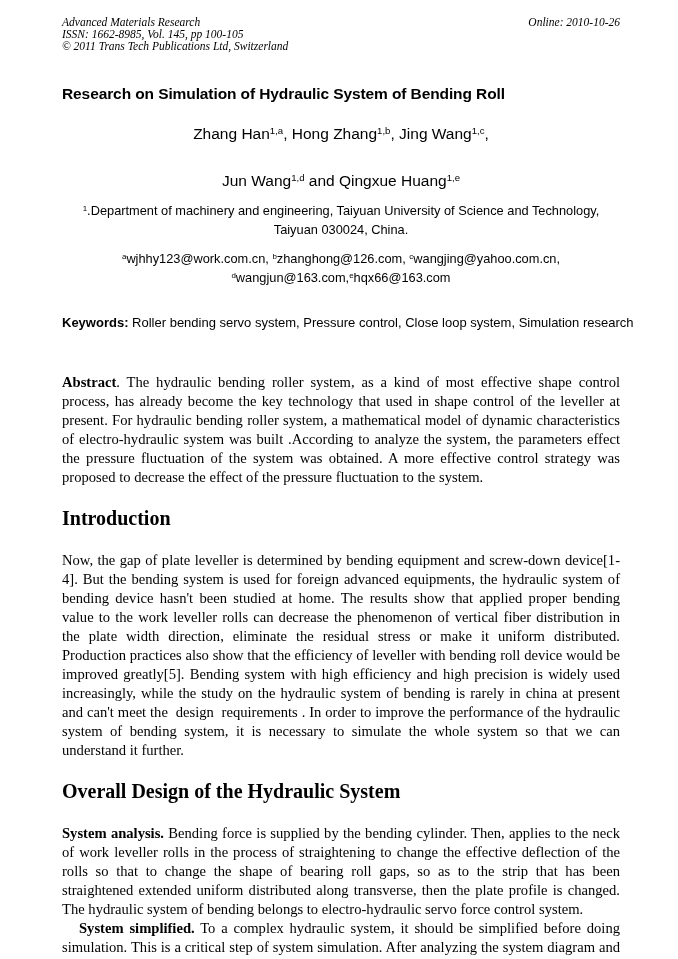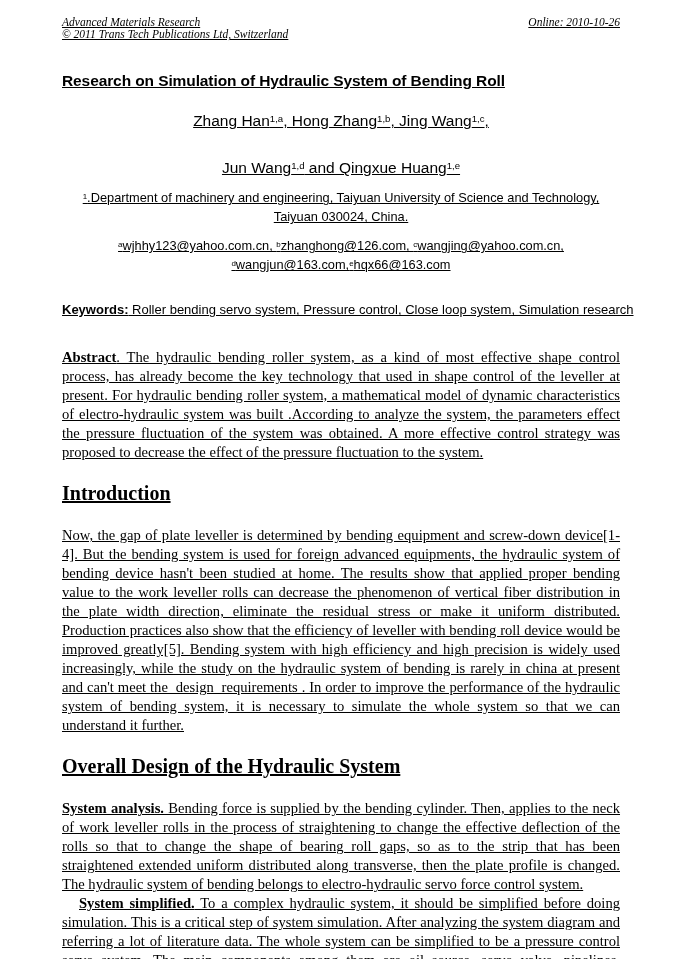--- a/index.html
+++ b/index.html
@@ -10,21 +10,20 @@
   .page {
     position: relative;
     width: 678px;
     height: 959px;
     background: #ffffff;
     box-sizing: border-box;
     padding: 16px 58px 0 62px;
     color: #000000;
     font-family: "Liberation Serif", serif;
     overflow: hidden;
-    text-decoration: underline;
   }
   
   .page-header {
     display: flex;
     justify-content: space-between;
     align-items: flex-start;
     font-style: italic;
     font-size: 11.5px;
     line-height: 12.2px;
     font-family: "Liberation Serif", serif;
@@ -84,53 +83,54 @@
 
   
   .body-para {
     font-family: "Liberation Serif", serif;
     font-size: 14.6px;
     line-height: 19px;
     text-align: justify;
     margin: 0;
   }
   .body-para .lead { font-weight: bold; }
-  .abstract { margin-top: 30px; }
+  .abstract { margin-top: 42px; }
   .section-heading {
     font-family: "Liberation Serif", serif;
     font-weight: bold;
     font-size: 20px;
     line-height: 19px;
     margin: 22px 0 0 0;
   }
   .after-heading { margin-top: 23px; }
   .indented { text-indent: 17px; }
 </style>
 </head>
 <body>
 
 <div class="page">
 
   <header class="page-header">
     <div class="header-left">
       <div>Advanced Materials Research</div>
+      <div>ISSN: 1662-8985, Vol. 145, pp 100-105</div>
       <div>© 2011 Trans Tech Publications Ltd, Switzerland</div>
     </div>
     <div class="header-right">Online: 2010-10-26</div>
   </header>
 
   <h1 class="title">Research on Simulation of Hydraulic System of Bending Roll</h1>
 
   <p class="authors"><span>Zhang Han</span><sup class="sp">1,a</sup><span>, Hong Zhang</span><sup class="sp">1,b</sup><span>, Jing Wang</span><sup class="sp">1,c</sup><span>,</span></p>
 
   <p class="authors second"><span>Jun Wang</span><sup class="sp">1,d</sup><span> and Qingxue Huang</span><sup class="sp">1,e</sup></p>
 
   <p class="affiliation"><sup class="sp">1</sup><span>.Department of machinery and engineering, Taiyuan University of Science and Technology,</span><br><span>Taiyuan 030024, China.</span></p>
 
-  <p class="emails"><sup class="sp">a</sup><span>wjhhy123@yahoo.com.cn, </span><sup class="sp">b</sup><span>zhanghong@126.com, </span><sup class="sp">c</sup><span>wangjing@yahoo.com.cn,</span><br><sup class="sp">d</sup><span>wangjun@163.com,</span><sup class="sp">e</sup><span>hqx66@163.com</span></p>
+  <p class="emails"><sup class="sp">a</sup><span>wjhhy123@work.com.cn, </span><sup class="sp">b</sup><span>zhanghong@126.com, </span><sup class="sp">c</sup><span>wangjing@yahoo.com.cn,</span><br><sup class="sp">d</sup><span>wangjun@163.com,</span><sup class="sp">e</sup><span>hqx66@163.com</span></p>
 
   <p class="keywords"><span class="kw-label">Keywords:</span><span> Roller bending servo system, Pressure control, Close loop system, Simulation research</span></p>
 
   <p class="body-para abstract"><span class="lead">Abstract</span><span>. The hydraulic bending roller system, as a kind of most effective shape control process, has already become the key technology that used in shape control of the leveller at present. For hydraulic bending roller system, a mathematical model of dynamic characteristics of electro-hydraulic system was built .According to analyze the system, the parameters effect the pressure fluctuation of the system was obtained. A more effective control strategy was proposed to decrease the effect of the pressure fluctuation to the system.</span></p>
 
   <h2 class="section-heading">Introduction</h2>
   <p class="body-para after-heading">Now, the gap of plate leveller is determined by bending equipment and screw-down device[1-4]. But the bending system is used for foreign advanced equipments, the hydraulic system of bending device hasn't been studied at home. The results show that applied proper bending value to the work leveller rolls can decrease the phenomenon of vertical fiber distribution in the plate width direction, eliminate the residual stress or make it uniform distributed. Production practices also show that the efficiency of leveller with bending roll device would be improved greatly[5]. Bending system with high efficiency and high precision is widely used increasingly, while the study on the hydraulic system of bending is rarely in china at present and can't meet the &nbsp;design &nbsp;requirements . In order to improve the performance of the hydraulic system of bending system, it is necessary to simulate the whole system so that we can understand it further.</p>
 
   <h2 class="section-heading">Overall Design of the Hydraulic System</h2>
   <p class="body-para after-heading"><span class="lead">System analysis.</span><span> Bending force is supplied by the bending cylinder. Then, applies to the neck of work leveller rolls in the process of straightening to change the effective deflection of the rolls so that to change the shape of bearing roll gaps, so as to the strip that has been straightened extended uniform distributed along transverse, then the plate profile is changed. The hydraulic system of bending belongs to electro-hydraulic servo force control system.</span></p>

